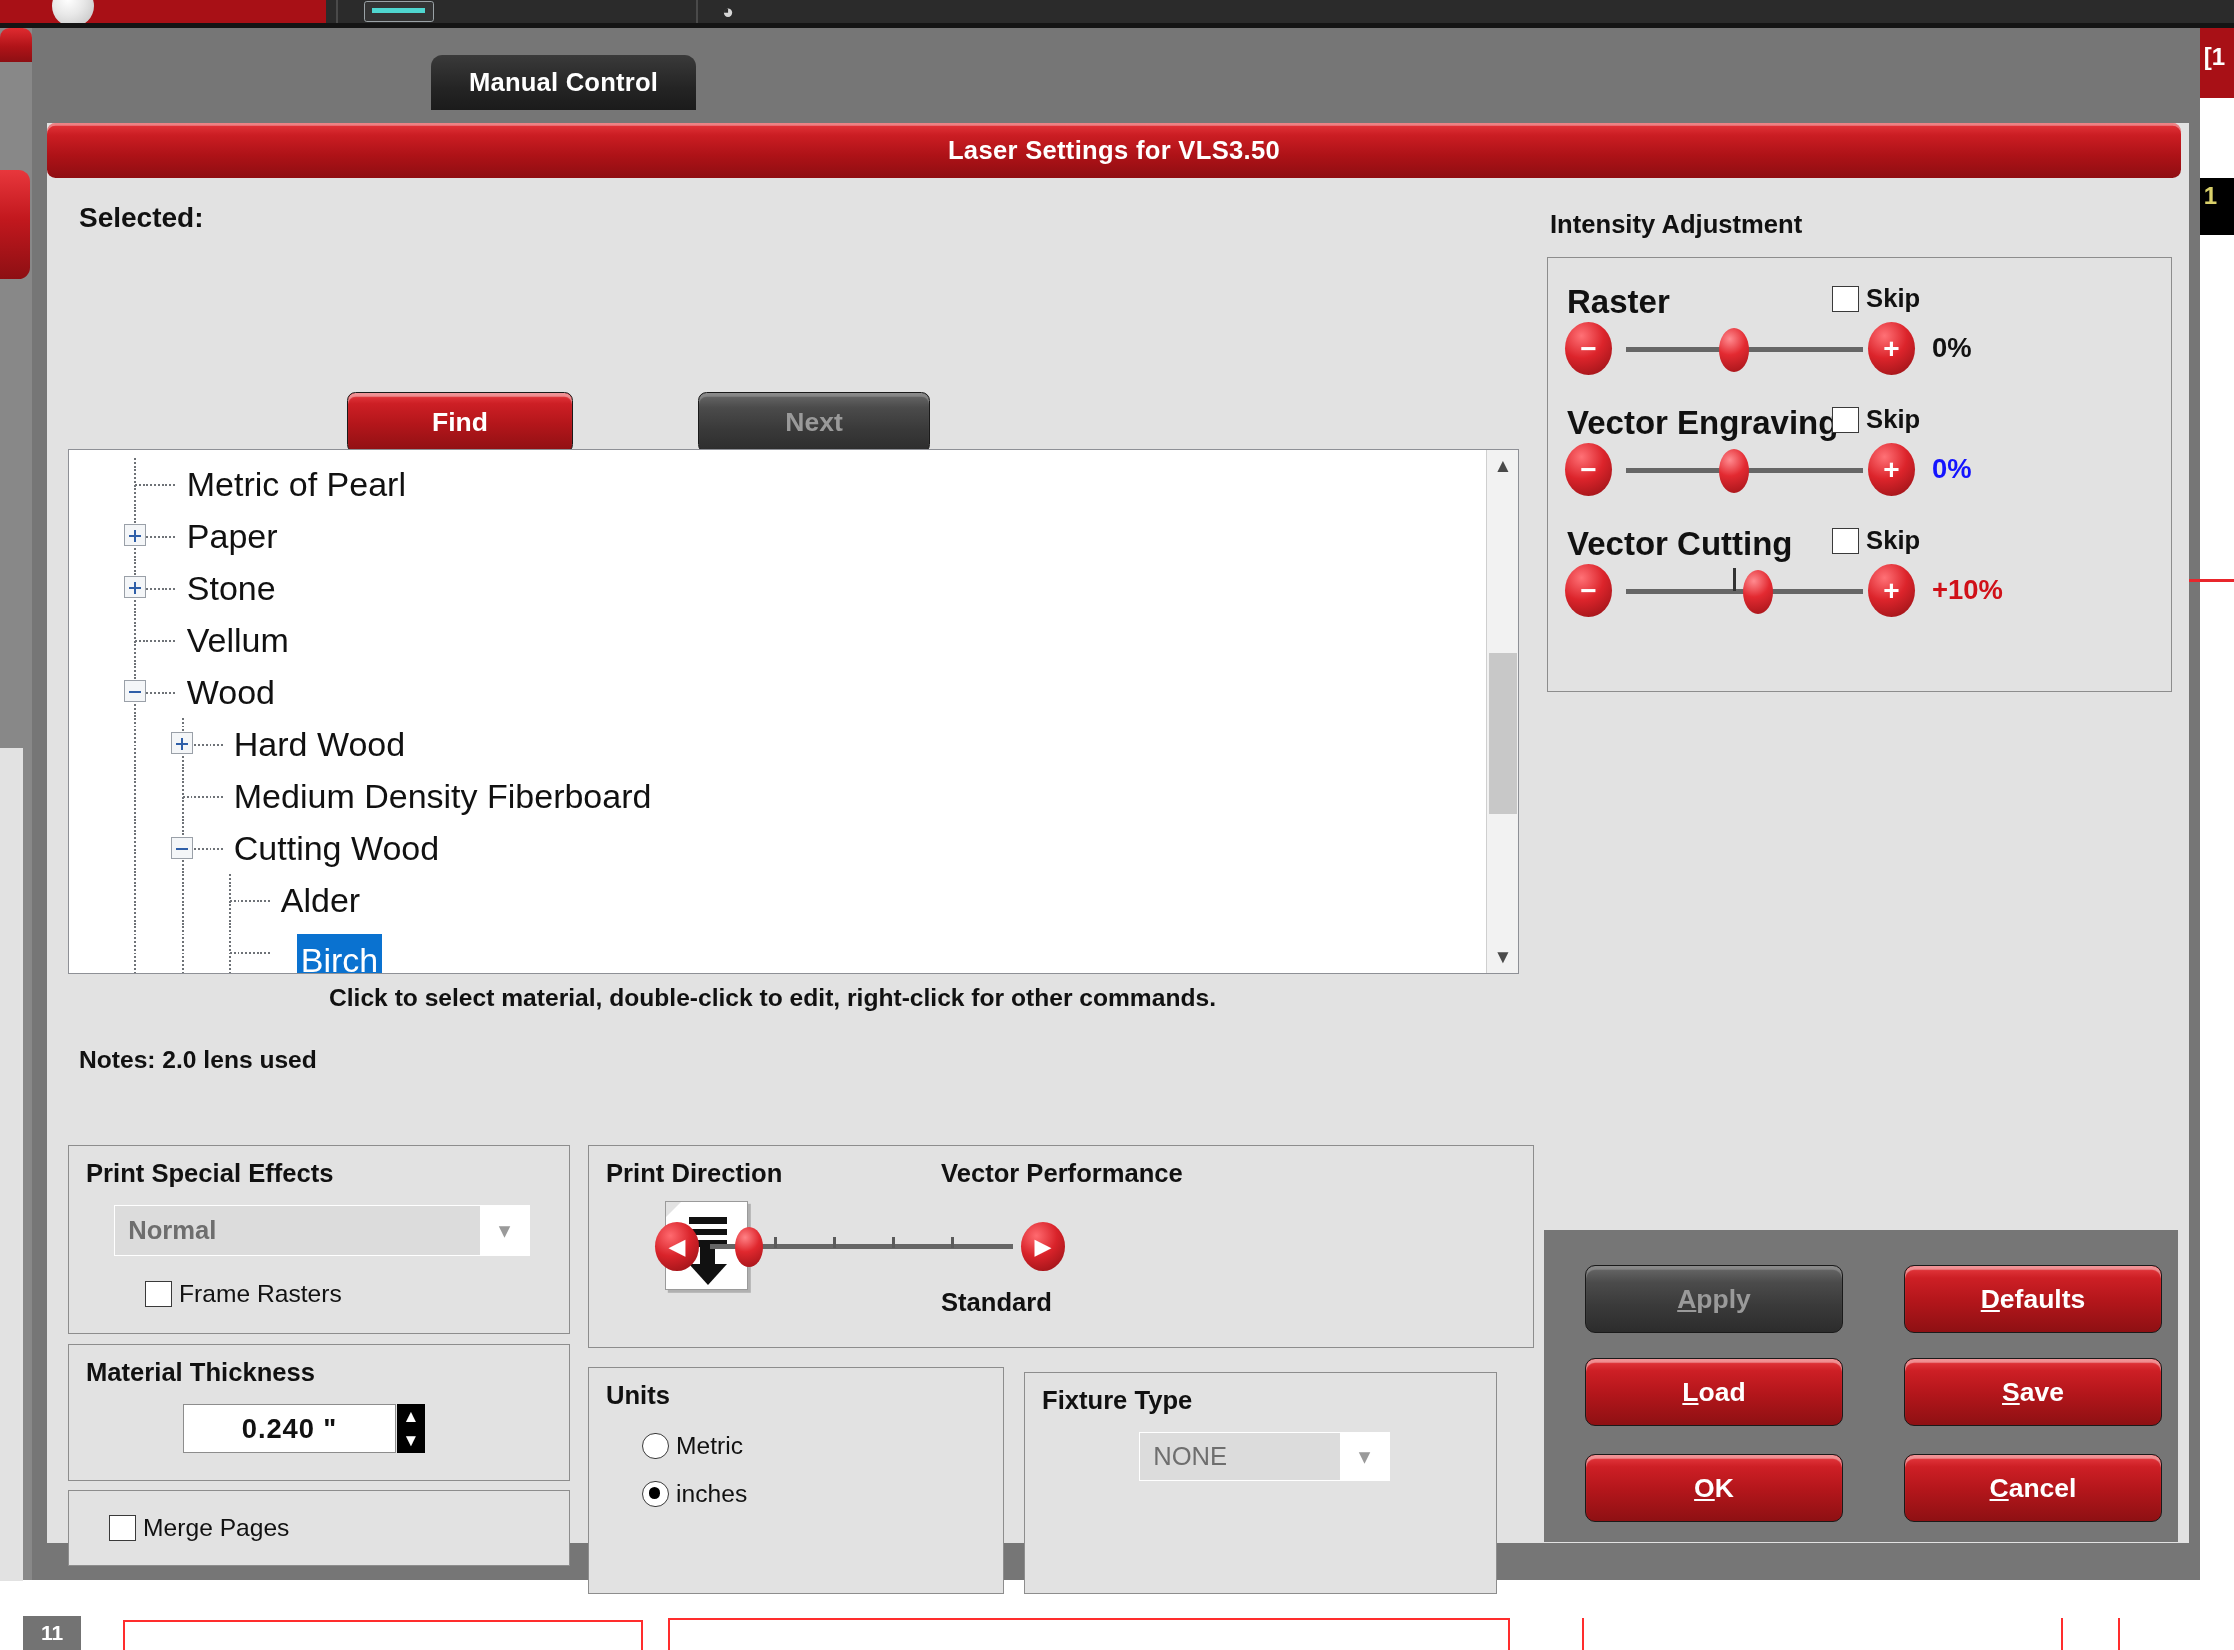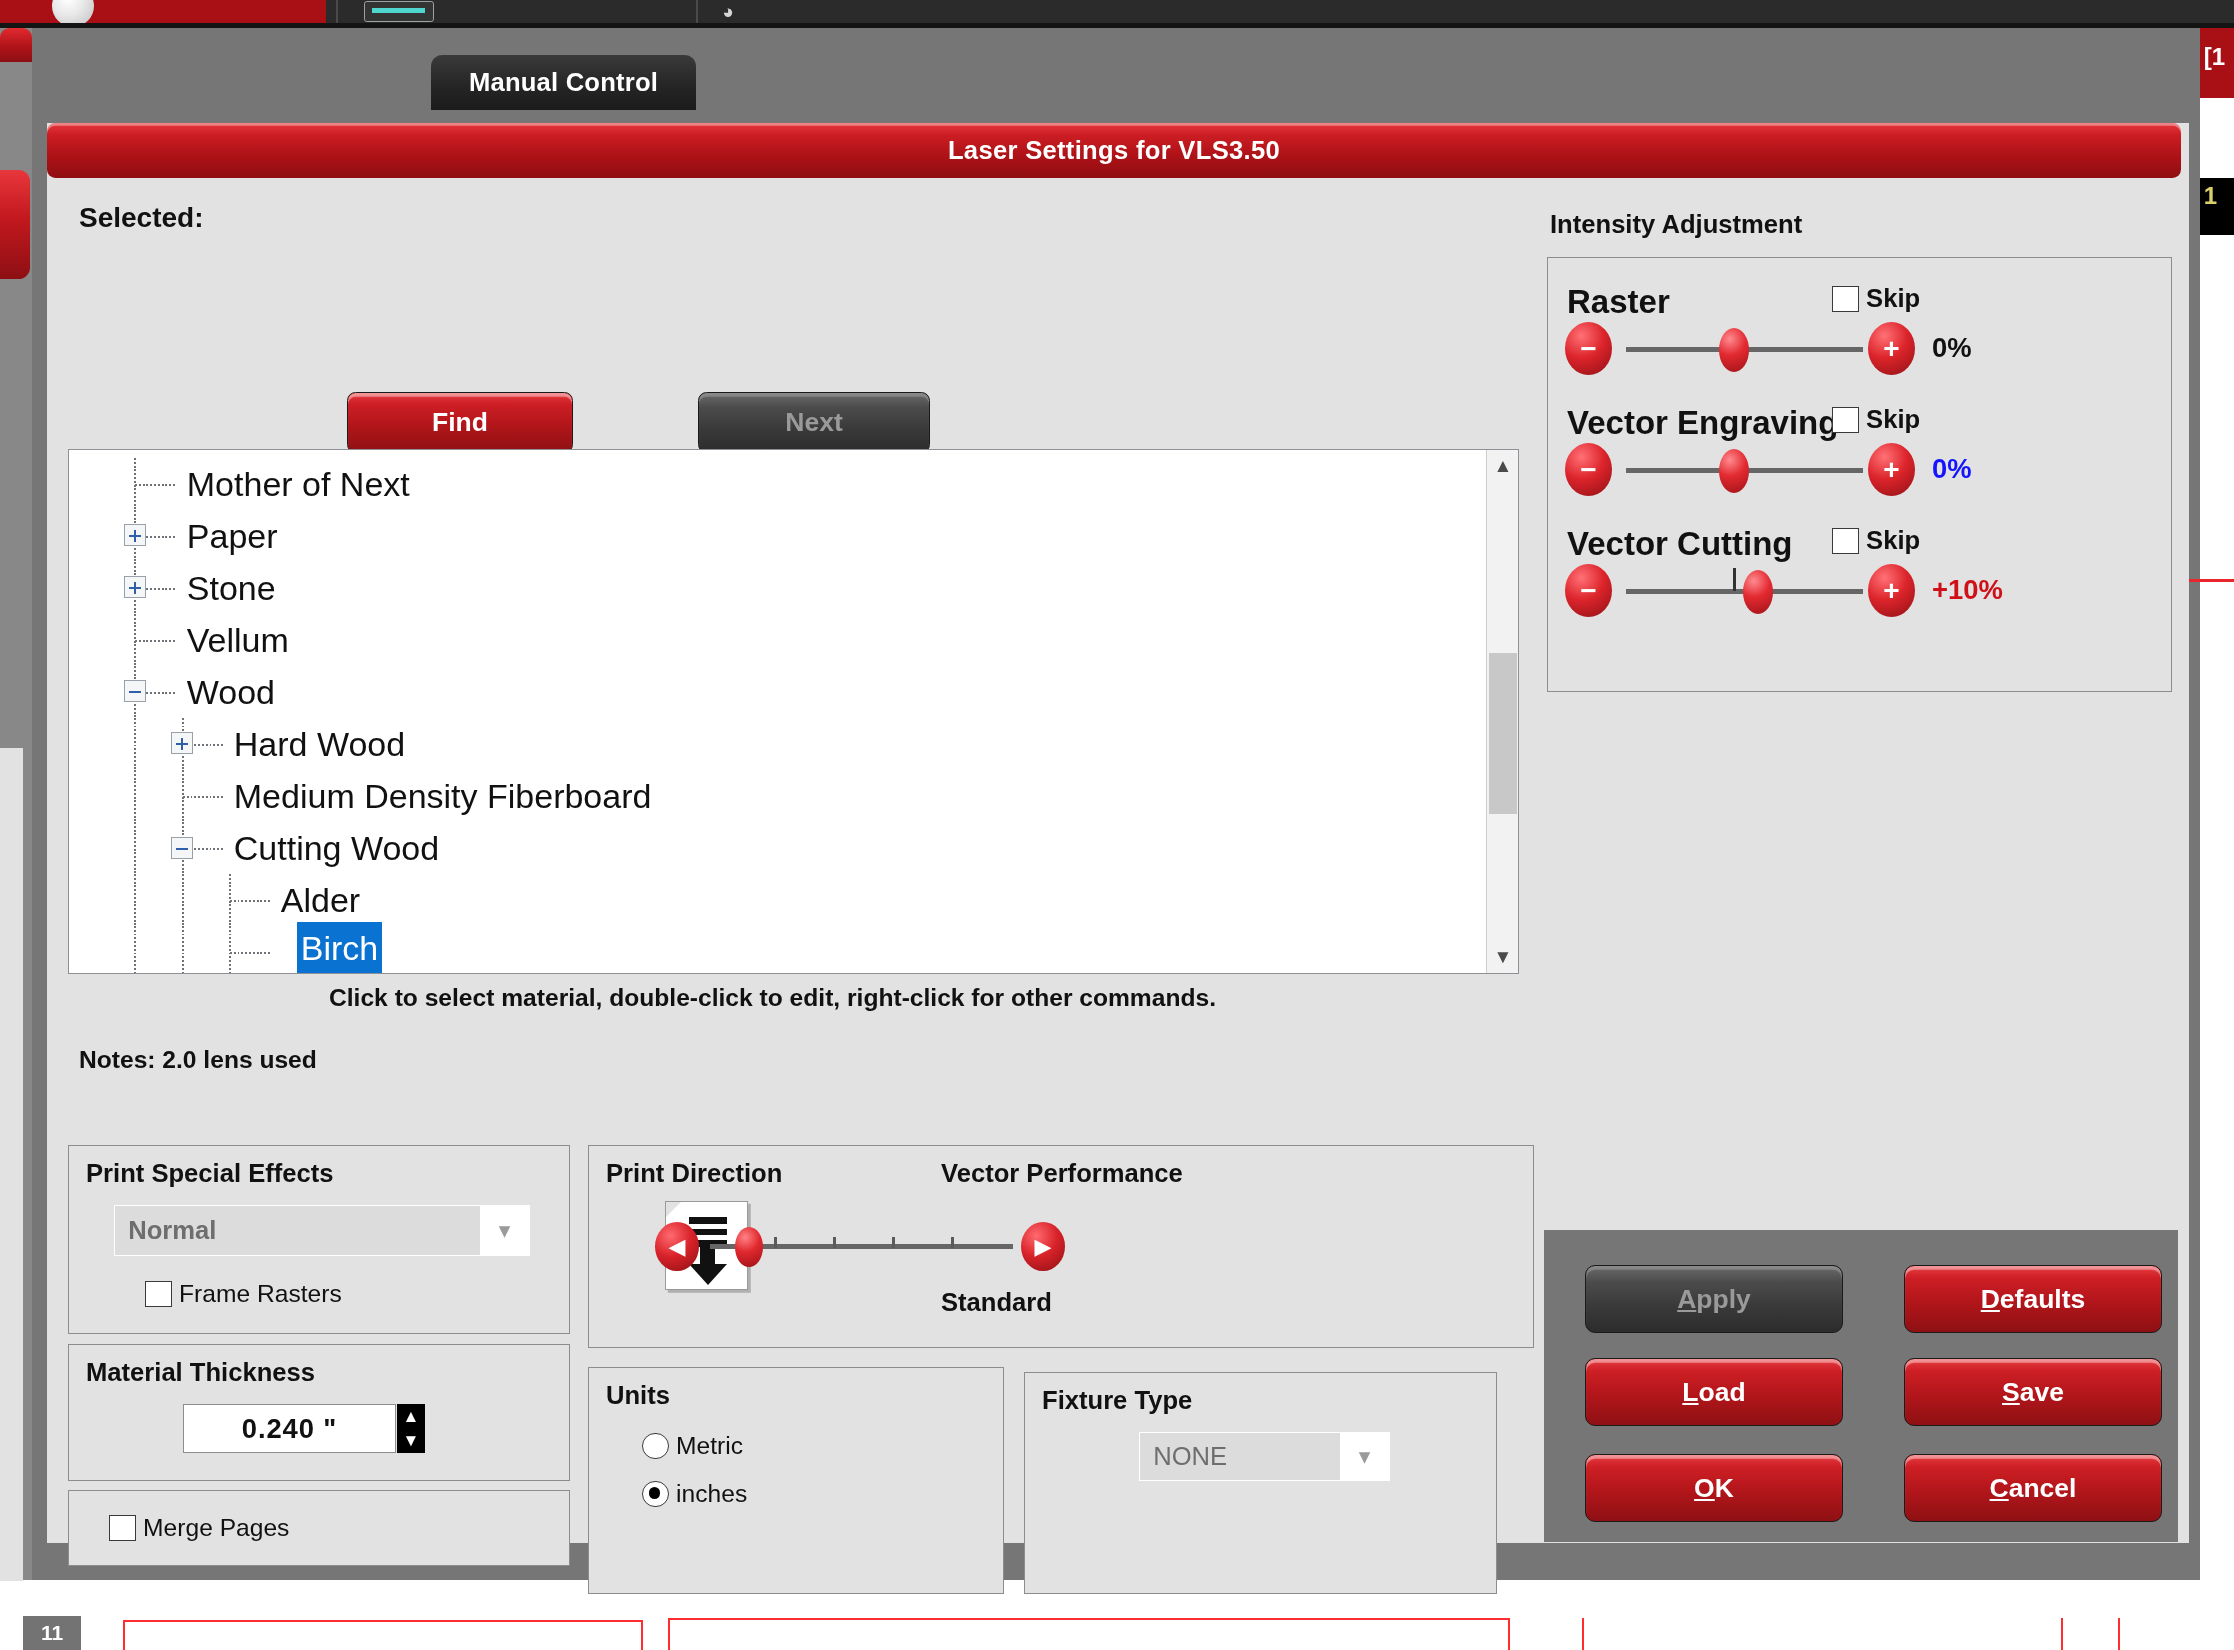--- a/index.html
+++ b/index.html
@@ -516,21 +516,21 @@
     </div>
     <div class="btn3d btn-gray btn-next">
       <span>Next</span>
     </div>
 
     <div class="tree-wrap">
       <div class="tree-inner" id="tree-inner">
           <div class="tw-vline" style="left: 65px; top: 7.6px; height: 52px;"></div>
           <div class="tw-dash" style="left: 66px; top: 34px; width: 42px;"></div>
           <div class="tree-row" style="top: 7.6px; left: 114px;">
-            <span class="tree-label">Mother of Next</span>
+            <span class="tree-label">Metric of Pearl</span>
           </div>
           <div class="tw-vline" style="left: 65px; top: 60px; height: 52px;"></div>
           <div class="tw-dash" style="left: 66px; top: 86px; width: 42px;"></div>
           <div class="tw-box plus" style="left: 55px; top: 74px;"></div>
           <div class="tree-row" style="top: 60px; left: 114px;">
             <span class="tree-label">Paper</span>
           </div>
           <div class="tw-vline" style="left: 65px; top: 112px; height: 52px;"></div>
           <div class="tw-dash" style="left: 66px; top: 138px; width: 42px;"></div>
           <div class="tw-box plus" style="left: 55px; top: 126px;"></div>
@@ -572,21 +572,21 @@
           <div class="tw-vline" style="left: 113px; top: 424px; height: 52px;"></div>
           <div class="tw-vline" style="left: 160px; top: 424px; height: 52px;"></div>
           <div class="tw-dash" style="left: 161px; top: 450px; width: 42px;"></div>
           <div class="tree-row" style="top: 424px; left: 208px;">
             <span class="tree-label">Alder</span>
           </div>
           <div class="tw-vline" style="left: 65px; top: 476px; height: 52px;"></div>
           <div class="tw-vline" style="left: 113px; top: 476px; height: 52px;"></div>
           <div class="tw-vline" style="left: 160px; top: 476px; height: 52px;"></div>
           <div class="tw-dash" style="left: 161px; top: 502px; width: 42px;"></div>
-          <div class="tree-row" style="top: 472px; left: 208px; padding-left: 20px;">
+          <div class="tree-row" style="top: 484px; left: 208px; padding-left: 20px;">
             <span class="tree-label sel">Birch</span>
           </div>
         </div>
       <div class="sb">
         <div class="sb-arrow sb-up">▲</div>
         <div class="sb-thumb"></div>
         <div class="sb-arrow sb-down">▼</div>
       </div>
     </div>
 

